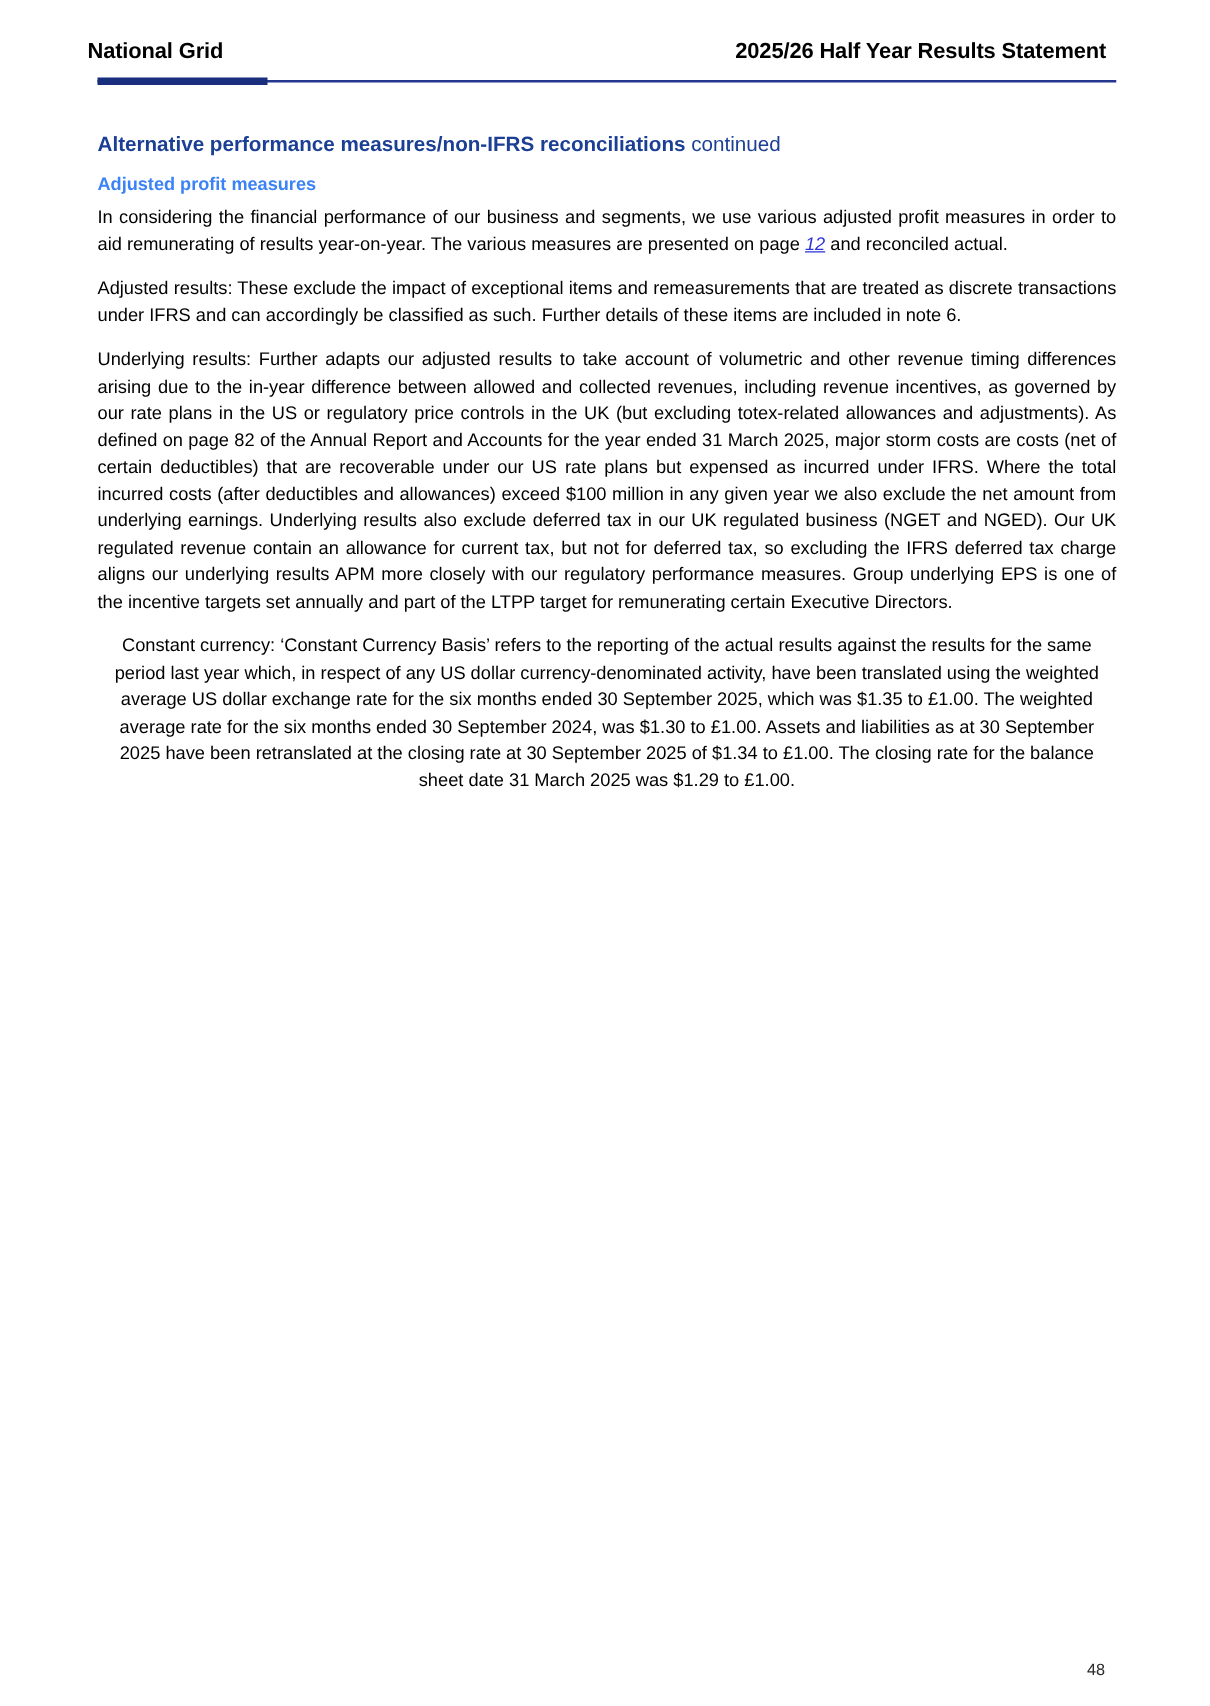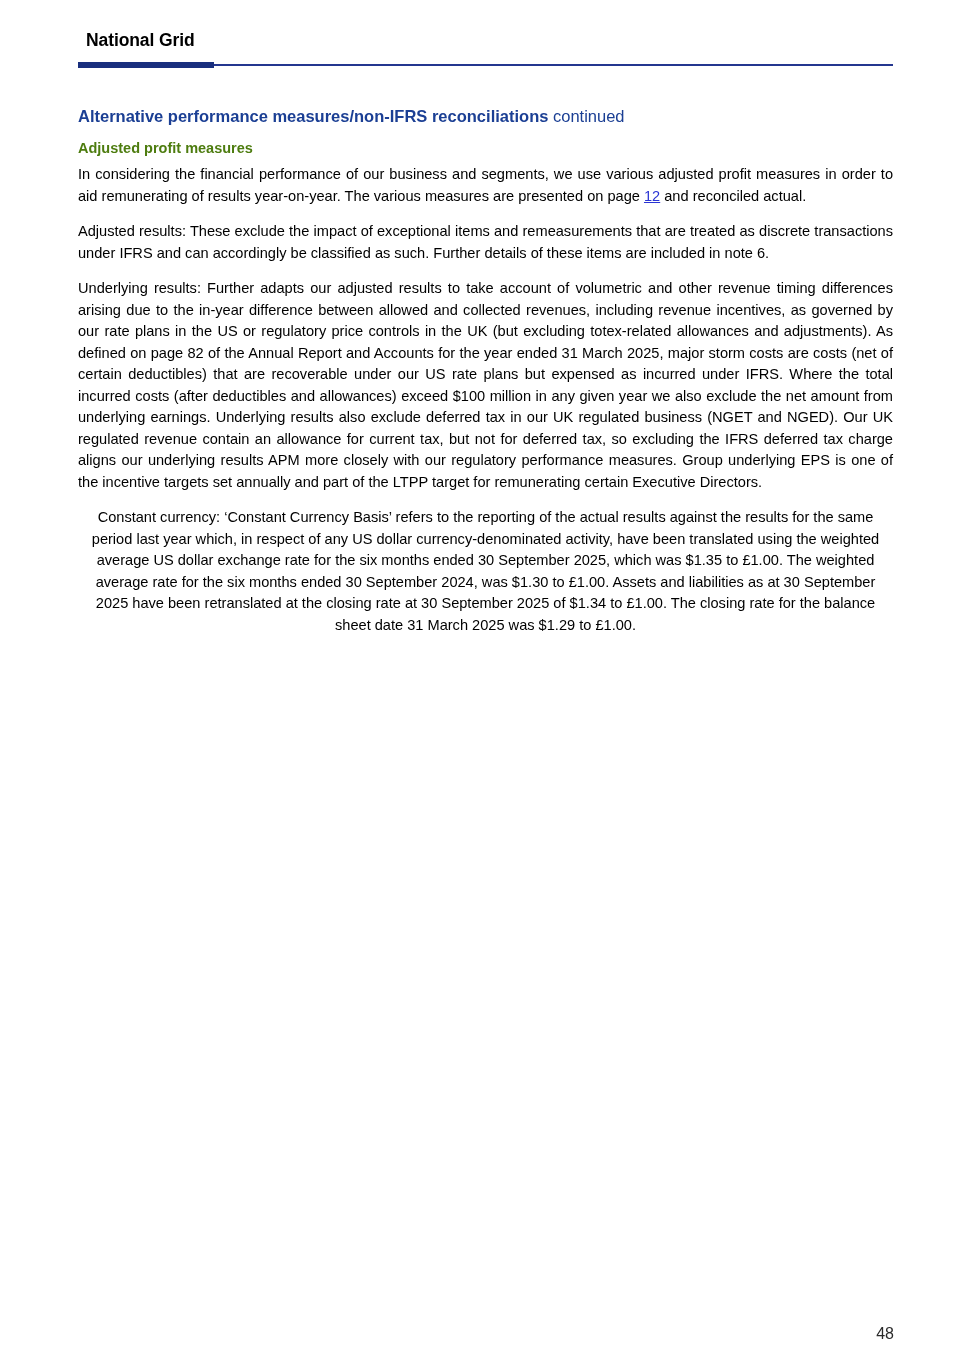--- a/index.html
+++ b/index.html
@@ -17,21 +17,21 @@
     width: 968px;
     height: 1365px;
     margin: 0 auto;
     background: #ffffff;
     overflow: hidden;
   }
 
   
   .doc-header {
     position: absolute;
-    left: 86px;
+    left: 70px;
     top: 30px;
     width: 815px;
     display: flex;
     justify-content: space-between;
     align-items: flex-start;
   }
   .doc-header .brand,
   .doc-header .doc-title {
     font-size: 17.5px;
     font-weight: bold;
@@ -82,21 +82,21 @@
   h1.section-title .continued {
     font-weight: normal;
     color: #1b3f94;
     text-align: center;
   }
 
   h2.sub-title {
     margin: 0 0 6px 0;
     font-size: 14.5px;
     font-weight: bold;
-    color: #4d7c0f;
+    color: #3b82f6;
     line-height: 1.3;
   }
 
   p.body-para {
     margin: 0 0 14px 0;
     font-size: 14.6px;
     line-height: 21.5px;
     color: #000000;
     text-align: justify;
     text-justify: inter-word;
@@ -107,38 +107,40 @@
   p.body-para.tight-top {
     margin-top: 0;
   }
   p.body-para .lead-in {
     font-weight: normal;
   }
   p.body-para .page-link {
     color: #2a34d4;
     text-decoration: underline;
     cursor: pointer;
+    font-style: italic;
   }
 
   
   .page-number {
     position: absolute;
-    right: 74px;
+    right: 84px;
     bottom: 22px;
-    font-size: 16px;
+    font-size: 13px;
     color: #2b2b2b;
   }
 </style>
 </head>
 <body>
 
 <div class="page">
 
   <div class="doc-header">
     <span class="brand">National Grid</span>
+    <span class="doc-title">2025/26 Half Year Results Statement</span>
   </div>
 
   <div class="header-rule">
     <div class="rule-thin"></div>
     <div class="rule-thick"></div>
   </div>
 
   <div class="content">
 
     <h1 class="section-title">

